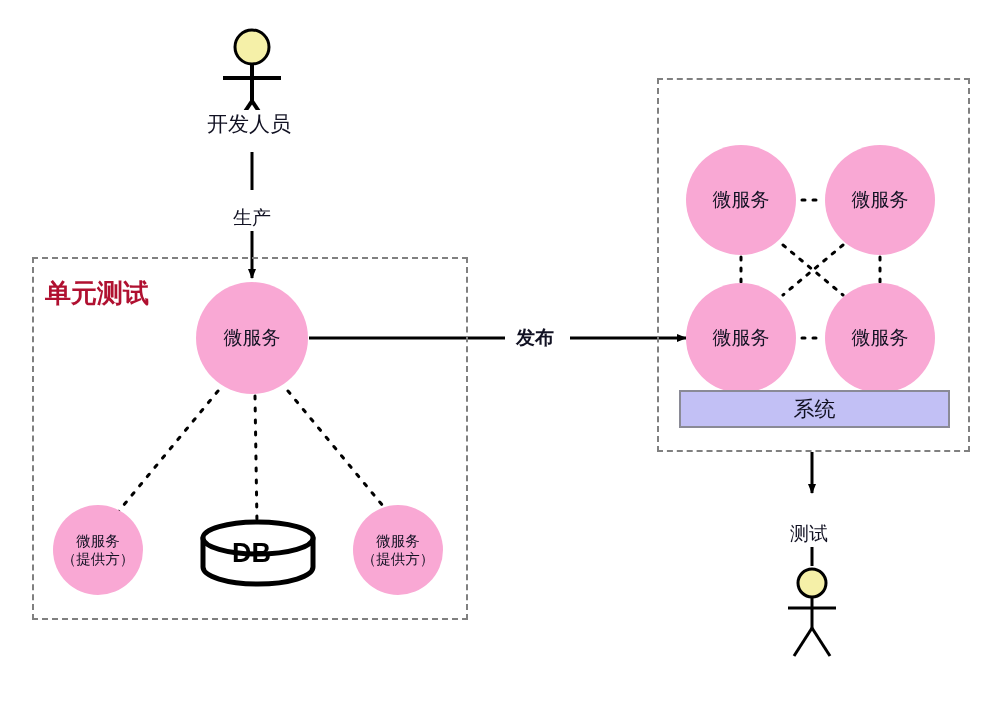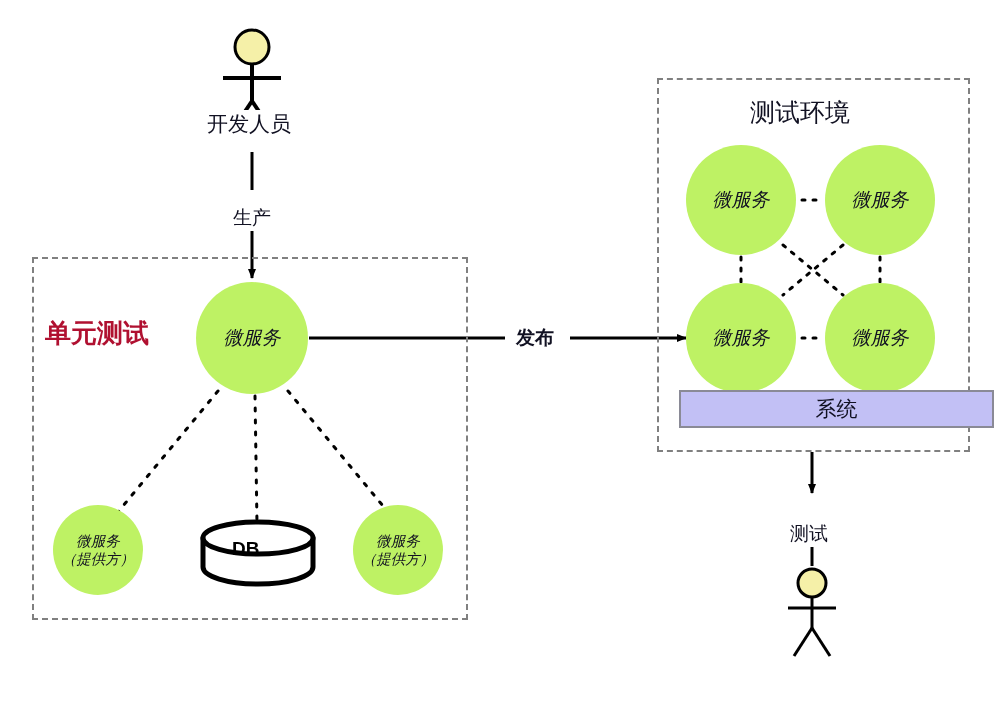--- a/index.html
+++ b/index.html
@@ -29,22 +29,21 @@
     box-sizing: border-box;
     display: flex;
     flex-direction: column;
     align-items: center;
     justify-content: center;
     text-align: center;
     color: #111122;
   }
   .circle {
     border-radius: 50%;
-    background: #bef264;
-    font-style: italic;
+    background: #f9a8d4;
   }
   .circle-main {
     width: 112px;
     height: 112px;
     font-size: 19px;
   }
   .circle-env {
     width: 110px;
     height: 110px;
     font-size: 19px;
@@ -73,21 +72,20 @@
     background: transparent;
   }
   .boxlabel {
     position: absolute;
     white-space: nowrap;
   }
   .label-unit {
     font-size: 26px;
     font-weight: bold;
     color: #b01030;
-    margin-top: 40px;
   }
   .label-env {
     font-size: 25px;
     color: #111122;
   }
   .edgelabel {
     position: absolute;
     white-space: nowrap;
     font-size: 19px;
     color: #111122;
@@ -96,21 +94,21 @@
     text-align: right;
   }
   .mocklabel {
     position: absolute;
     white-space: nowrap;
     font-size: 19px;
     color: #111122;
   }
   .dbtext {
     position: absolute;
-    font-size: 19px;
+    font-size: 27px;
     font-weight: bold;
     color: #000000;
     white-space: nowrap;
   }
 </style>
 </head>
 <body>
 
 <div id="stage">
 
@@ -159,21 +157,20 @@
       <line x1="788" y1="608" x2="836" y2="608" stroke="#000000" stroke-width="3"></line>
       <line x1="812" y1="628" x2="794" y2="656" stroke="#000000" stroke-width="3"></line>
       <line x1="812" y1="628" x2="830" y2="656" stroke="#000000" stroke-width="3"></line>
     </g>
   </svg>
 
   <div class="dashbox" style="left:32px; top:257px; width:436px; height:363px;"></div>
   <div class="dashbox" style="left:657px; top:78px; width:313px; height:374px;"></div>
 
   <div class="boxlabel label-unit" style="left:45px; top:276px;">单元测试</div>
-  <div class="boxlabel label-env" style="left:750px; top:96px;">测试环境</div>
 
   <div class="edgelabel" style="left:203px; top:110px; font-size:21px;">开发人员</div>
   <div class="edgelabel" style="left:786px; top:521px;">测试</div>
 
   <div class="edgelabel" style="left:229px; top:205px;">生产</div>
   <div class="edgelabel" style="left:512px; top:325px;font-weight:bold;">发布</div>
 
   <div class="node circle circle-main" style="left:196px; top:282px;">
     <span>微服务</span>
   </div>
@@ -196,17 +193,17 @@
   <div class="node circle circle-env" style="left:825px; top:145px;">
     <span>微服务</span>
   </div>
   <div class="node circle circle-env" style="left:686px; top:283px;">
     <span>微服务</span>
   </div>
   <div class="node circle circle-env" style="left:825px; top:283px;">
     <span>微服务</span>
   </div>
 
-  <div class="sysbar" style="left:679px; top:390px; width:315px; height:38px;align-items:center;">
+  <div class="sysbar" style="left:679px; top:390px; width:271px; height:38px;align-items:center;">
     <span>系统</span>
   </div>
 
 </div>
 
 </body></html>

